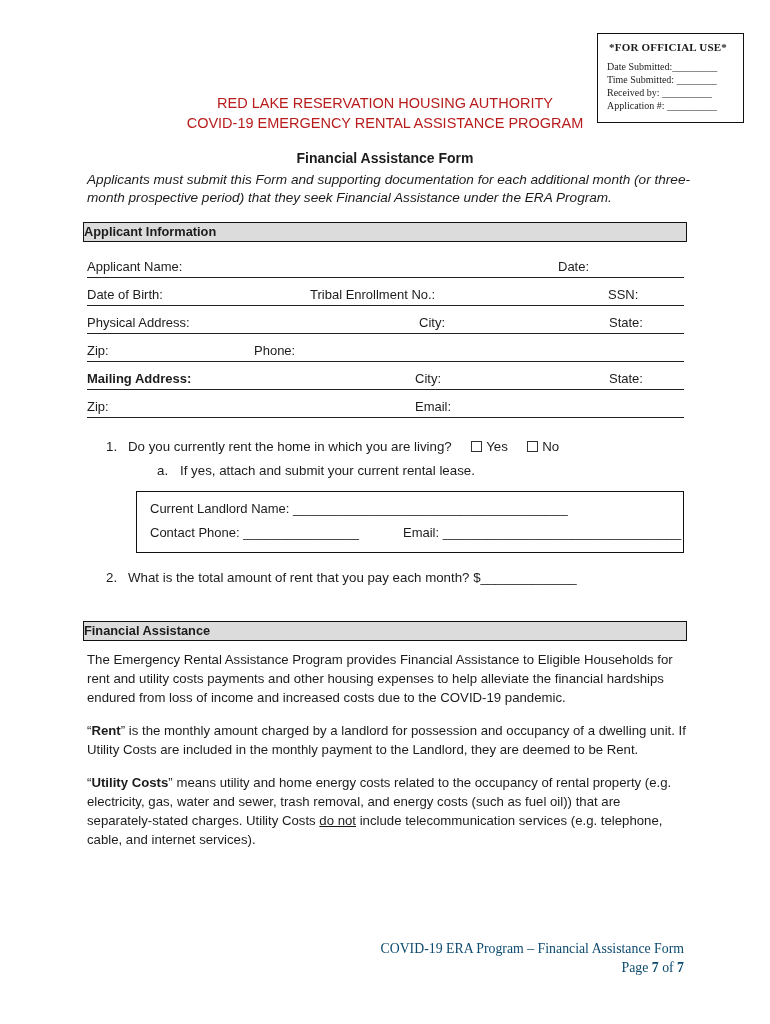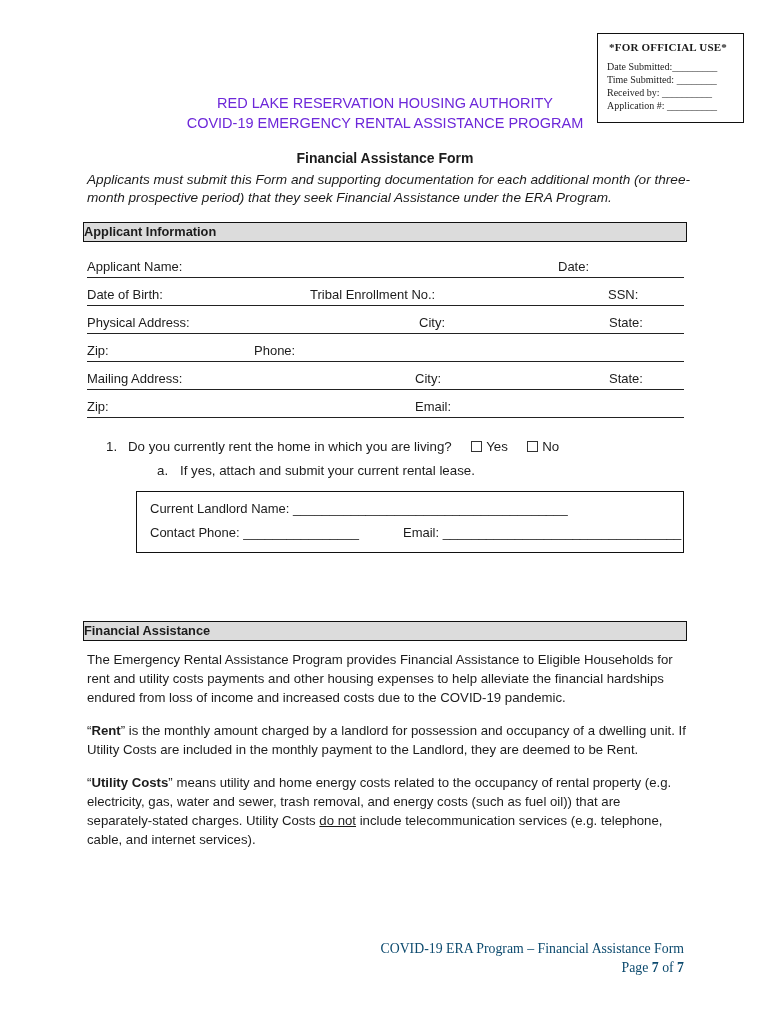--- a/index.html
+++ b/index.html
@@ -23,21 +23,21 @@
   }
   .official-box .ob-title {
     font-weight:bold; font-size:11px; text-align:center; margin-bottom:7px;
     letter-spacing:.2px;
   }
   .official-box .ob-line { font-size:10px; line-height:13px; white-space:nowrap; }
 
   
   .org-header {
     position:absolute; left:0; top:93px; width:770px; text-align:center;
-    font-size:14.5px; line-height:20px; color:#6d28d9;
+    font-size:14.5px; line-height:20px; color:#b91c1c;
   }
   .form-title {
     position:absolute; left:0; top:150px; width:770px; text-align:center;
     font-weight:bold; font-size:14px;
   }
   .intro {
     position:absolute; left:87px; top:171px; width:616px;
     font-style:italic; font-size:13.6px; line-height:17.5px;
   }
 
@@ -134,21 +134,21 @@
     <span class="lbl" style="left:332px;">City:</span>
     <span class="lbl" style="left:522px;">State:</span>
   </div>
 
   <div class="form-row" style="top:341px;">
     <span class="lbl" style="left:0;">Zip:</span>
     <span class="lbl" style="left:167px;">Phone:</span>
   </div>
 
   <div class="form-row" style="top:369px;">
-    <span class="lbl" style="left:0;">Mailing Address:</span>
+    <span class="lbl" style="left:0;font-weight:bold;">Mailing Address:</span>
     <span class="lbl" style="left:328px;">City:</span>
     <span class="lbl" style="left:522px;">State:</span>
   </div>
 
   <div class="form-row" style="top:397px;">
     <span class="lbl" style="left:0;">Zip:</span>
     <span class="lbl" style="left:328px;">Email:</span>
   </div>
 
   <div class="question" style="left:106px; top:439px;">
@@ -163,20 +163,23 @@
     <span class="q-sub-num">a.</span><span>If yes, attach and submit your current rental lease.</span>
   </div>
 
   <div class="landlord-box">
     <div class="lb-line">Current Landlord Name: ______________________________________</div>
     <div class="lb-line">
       <span class="lb-phone">Contact Phone: ________________</span><span>Email: _________________________________</span>
     </div>
   </div>
 
+  <div class="question" style="left:106px; top:570px;">
+    <span class="q-num">2.</span><span>What is the total amount of rent that you pay each month? $_____________</span>
+  </div>
 
   <div class="section-bar bar-financial">Financial Assistance</div>
 
   <div class="fin-text">
     <p><span>The Emergency Rental Assistance Program provides Financial Assistance to Eligible Households for rent and utility costs payments and other housing expenses to help alleviate the financial hardships endured from loss of income and increased costs due to the COVID-19 pandemic.</span></p>
     <p><span>“</span><b>Rent</b><span>” is the monthly amount charged by a landlord for possession and occupancy of a dwelling unit. If Utility Costs are included in the monthly payment to the Landlord, they are deemed to be Rent.</span></p>
     <p><span>“</span><b>Utility Costs</b><span>” means utility and home energy costs related to the occupancy of rental property (e.g. electricity, gas, water and sewer, trash removal, and energy costs (such as fuel oil)) that are separately-stated charges. Utility Costs </span><u>do not</u><span> include telecommunication services (e.g. telephone, cable, and internet services).</span></p>
   </div>
 
   <div class="footer">

